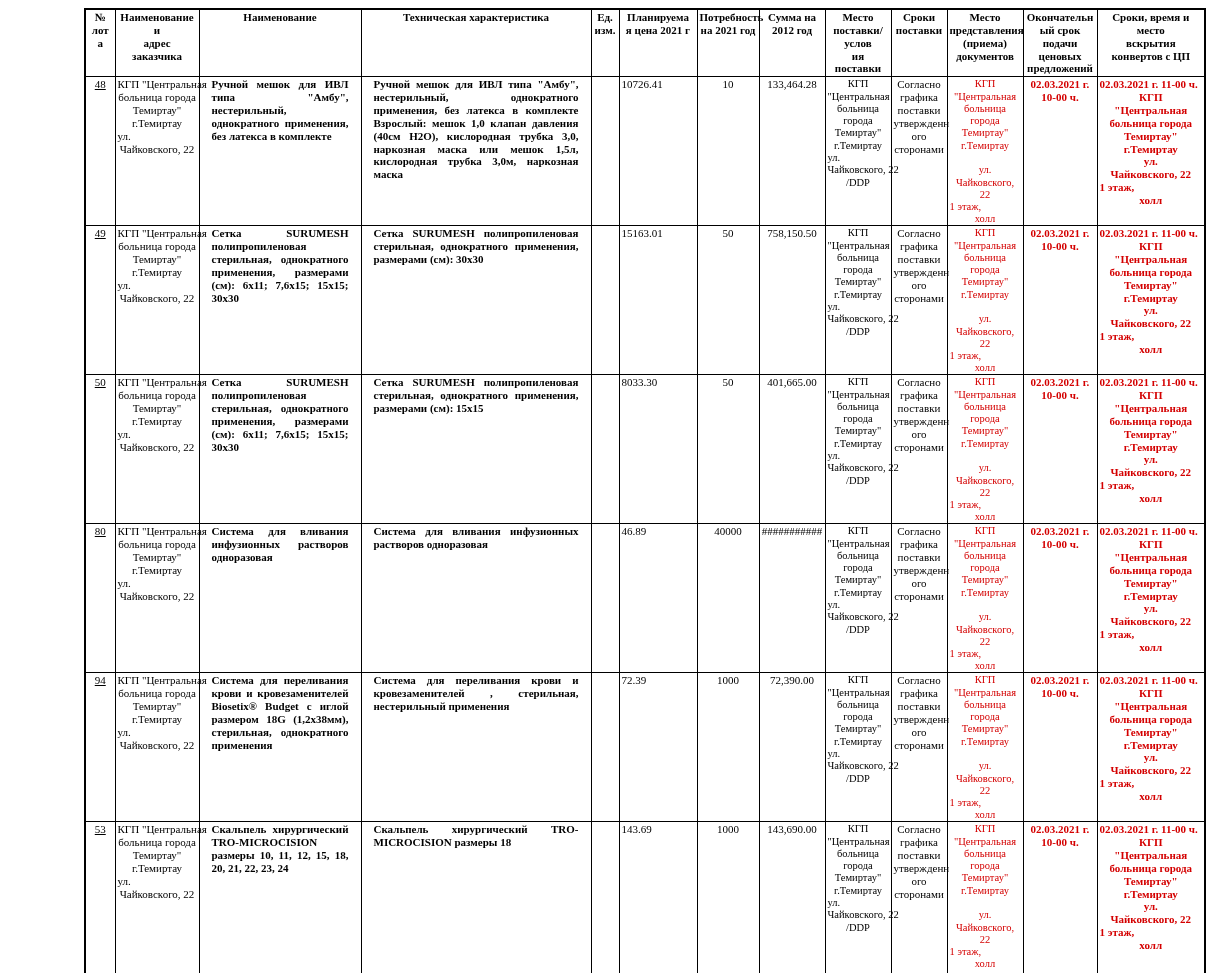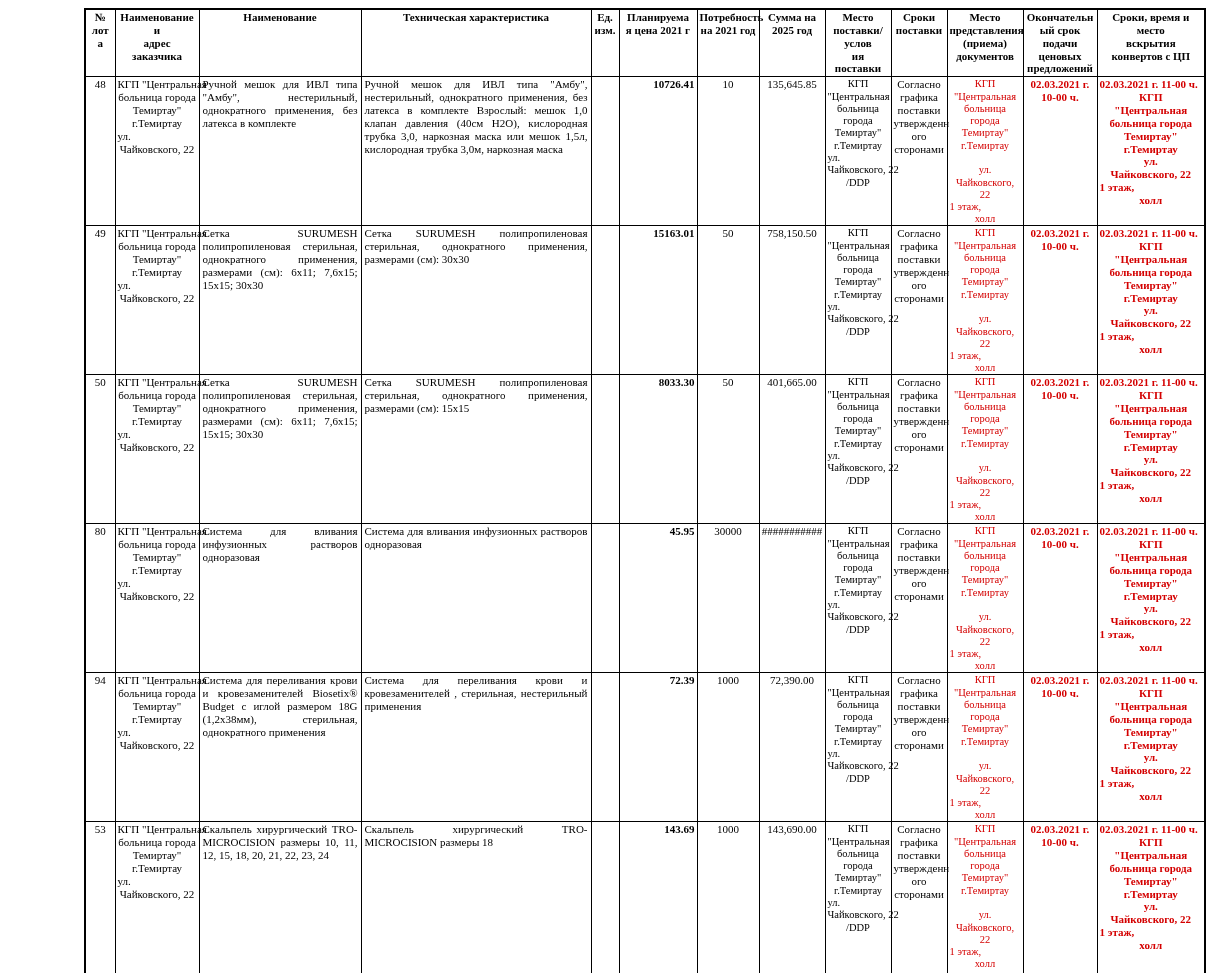--- a/index.html
+++ b/index.html
@@ -6,23 +6,23 @@
   .page{position:relative;width:1208px;height:973px;background:#fff;overflow:hidden;
         font-family:"Liberation Serif",serif;color:#000;}
   table.grid{position:absolute;left:84px;top:8px;width:1120px;border-collapse:collapse;
         table-layout:fixed;border:2px solid #000;}
   .grid th,.grid td{border:1px solid #000;vertical-align:top;padding:1px 2px;
         font-size:11px;line-height:1.17;overflow:visible;}
   .grid thead tr{height:60px;}
   .grid tbody tr{height:149px;}
   .grid tbody tr:last-child{height:156px;}
   th{font-weight:bold;text-align:center;white-space:pre-line;padding-top:2px;}
-  td.lot{text-align:center;}
-  td.name,td.tech{text-align:justify;padding:1px 3px;}
-  td.price{font-weight:bold;text-align:right;}
+  td.lot{text-align:center;text-decoration:underline;}
+  td.name,td.tech{text-align:justify;padding:1px 12px;font-weight:bold;}
+  td.price{font-weight:normal;text-align:left;}
   td.qty,td.sum{text-align:center;}
   td.sum{overflow:hidden;}
   .red{color:var(--red,#d40000);}
   td.deadline,td.opening{font-weight:bold;}
   td.docs{font-size:10.5px;}
   td.place{font-size:10.5px;}
   .ofw{height:146px;overflow:visible;}
   [data-bind-lines] div{white-space:nowrap;}
   .ln-c{text-align:center;}
   .ln-l{text-align:center;}
@@ -57,21 +57,21 @@
 адрес заказчика</th>
         <th data-bind="header.cols.2">Наименование</th>
         <th data-bind="header.cols.3">Техническая характеристика</th>
         <th data-bind="header.cols.4">Ед.
 изм.</th>
         <th data-bind="header.cols.5">Планируема
 я цена 2021 г</th>
         <th data-bind="header.cols.6">Потребность
 на 2021 год</th>
         <th data-bind="header.cols.7">Сумма на
-2025 год</th>
+2012 год</th>
         <th data-bind="header.cols.8">Место
 поставки/услов
 ия поставки</th>
         <th data-bind="header.cols.9">Сроки
 поставки</th>
         <th data-bind="header.cols.10">Место
 представления
 (приема)
 документов</th>
         <th data-bind="header.cols.11">Окончательн
@@ -93,21 +93,21 @@
             <div class="ln-c">Темиртау"</div>
             <div class="ln-l">г.Темиртау</div>
             <div class="ln-r">ул.</div>
             <div class="ln-c">Чайковского, 22</div>
           </td>
         <td class="name" data-bind="rows.0.name">Ручной мешок для ИВЛ типа "Амбу", нестерильный, однократного применения, без латекса в комплекте</td>
         <td class="tech" data-bind="rows.0.tech">Ручной мешок для ИВЛ типа "Амбу", нестерильный, однократного применения, без латекса в комплекте Взрослый: мешок 1,0 клапан давления (40см H2O), кислородная трубка 3,0, наркозная маска или мешок 1,5л, кислородная трубка 3,0м, наркозная маска</td>
         <td data-bind="rows.0.unit"></td>
         <td class="price" data-bind="rows.0.price">10726.41</td>
         <td class="qty" data-bind="rows.0.qty">10</td>
-        <td class="sum" data-bind="rows.0.sum">135,645.85</td>
+        <td class="sum" data-bind="rows.0.sum">133,464.28</td>
         <td class="place" data-bind-lines="rows.0.place">
             <div class="ln-c">КГП</div>
             <div class="ln-c">"Центральная</div>
             <div class="ln-c">больница</div>
             <div class="ln-c">города</div>
             <div class="ln-c">Темиртау"</div>
             <div class="ln-l">г.Темиртау</div>
             <div class="ln-r">ул.</div>
             <div class="ln-c">Чайковского, 22</div>
             <div class="ln-c">/DDP</div>
@@ -295,22 +295,22 @@
             <div class="ln-c">КГП "Центральная</div>
             <div class="ln-c">больница города</div>
             <div class="ln-c">Темиртау"</div>
             <div class="ln-l">г.Темиртау</div>
             <div class="ln-r">ул.</div>
             <div class="ln-c">Чайковского, 22</div>
           </td>
         <td class="name" data-bind="rows.3.name">Система для вливания инфузионных растворов одноразовая</td>
         <td class="tech" data-bind="rows.3.tech">Система для вливания инфузионных растворов одноразовая</td>
         <td data-bind="rows.3.unit"></td>
-        <td class="price" data-bind="rows.3.price">45.95</td>
-        <td class="qty" data-bind="rows.3.qty">30000</td>
+        <td class="price" data-bind="rows.3.price">46.89</td>
+        <td class="qty" data-bind="rows.3.qty">40000</td>
         <td class="sum" data-bind="rows.3.sum">###########</td>
         <td class="place" data-bind-lines="rows.3.place">
             <div class="ln-c">КГП</div>
             <div class="ln-c">"Центральная</div>
             <div class="ln-c">больница</div>
             <div class="ln-c">города</div>
             <div class="ln-c">Темиртау"</div>
             <div class="ln-l">г.Темиртау</div>
             <div class="ln-r">ул.</div>
             <div class="ln-c">Чайковского, 22</div>

